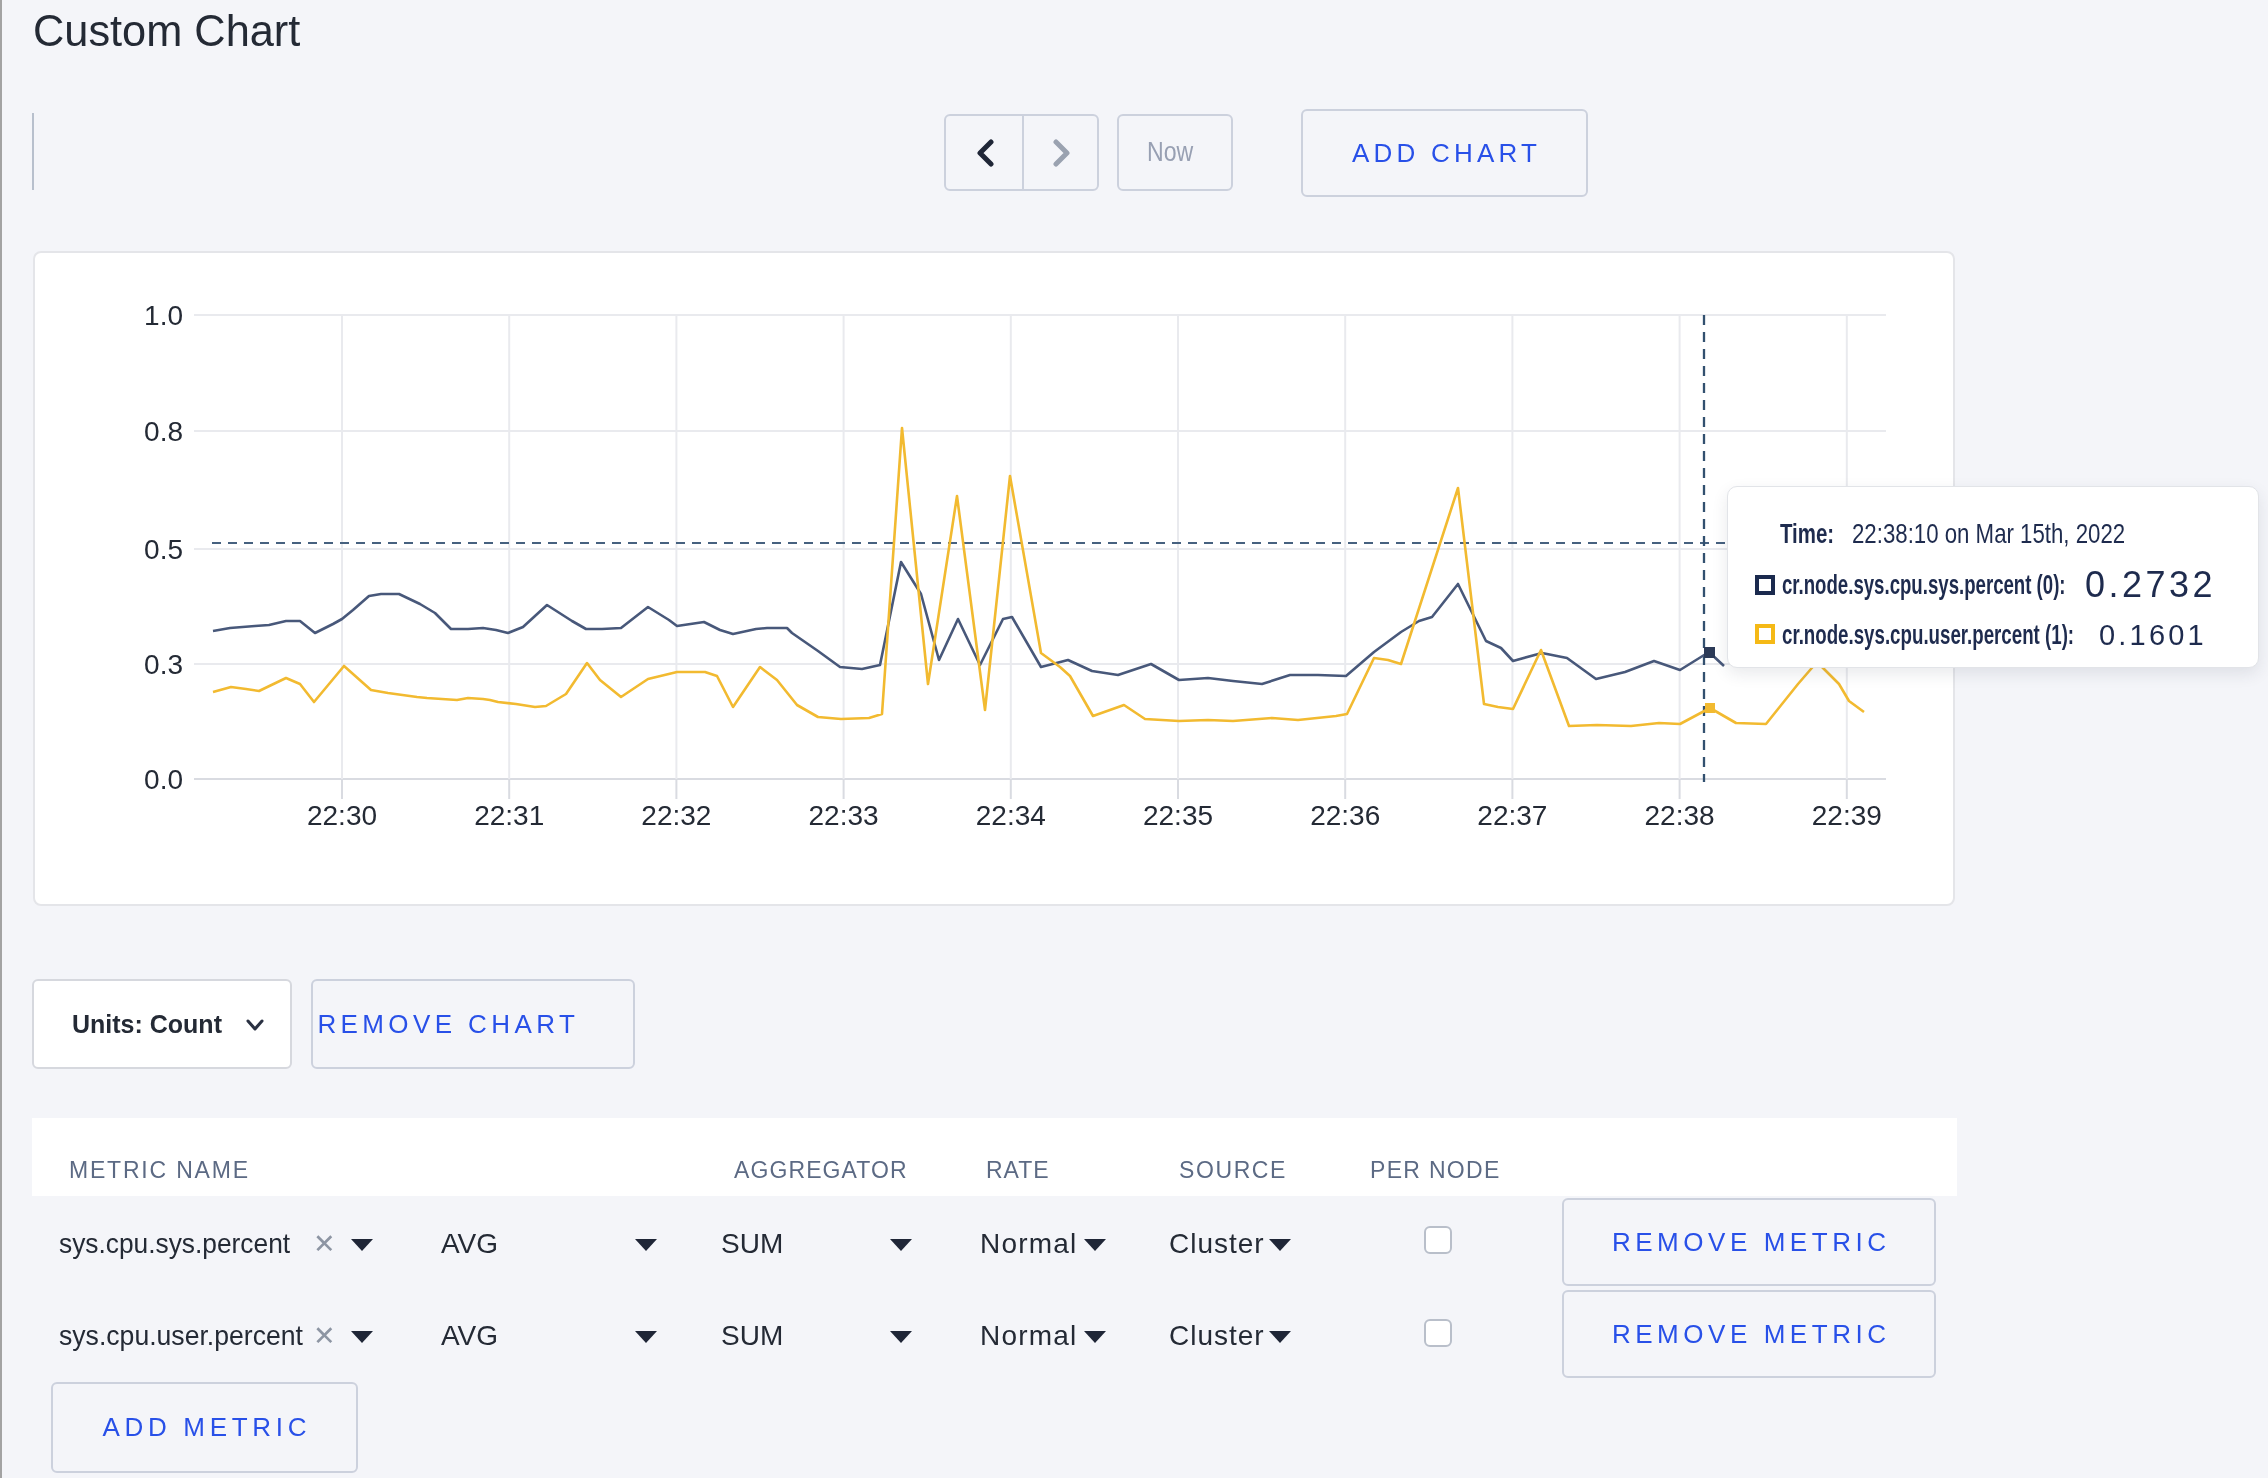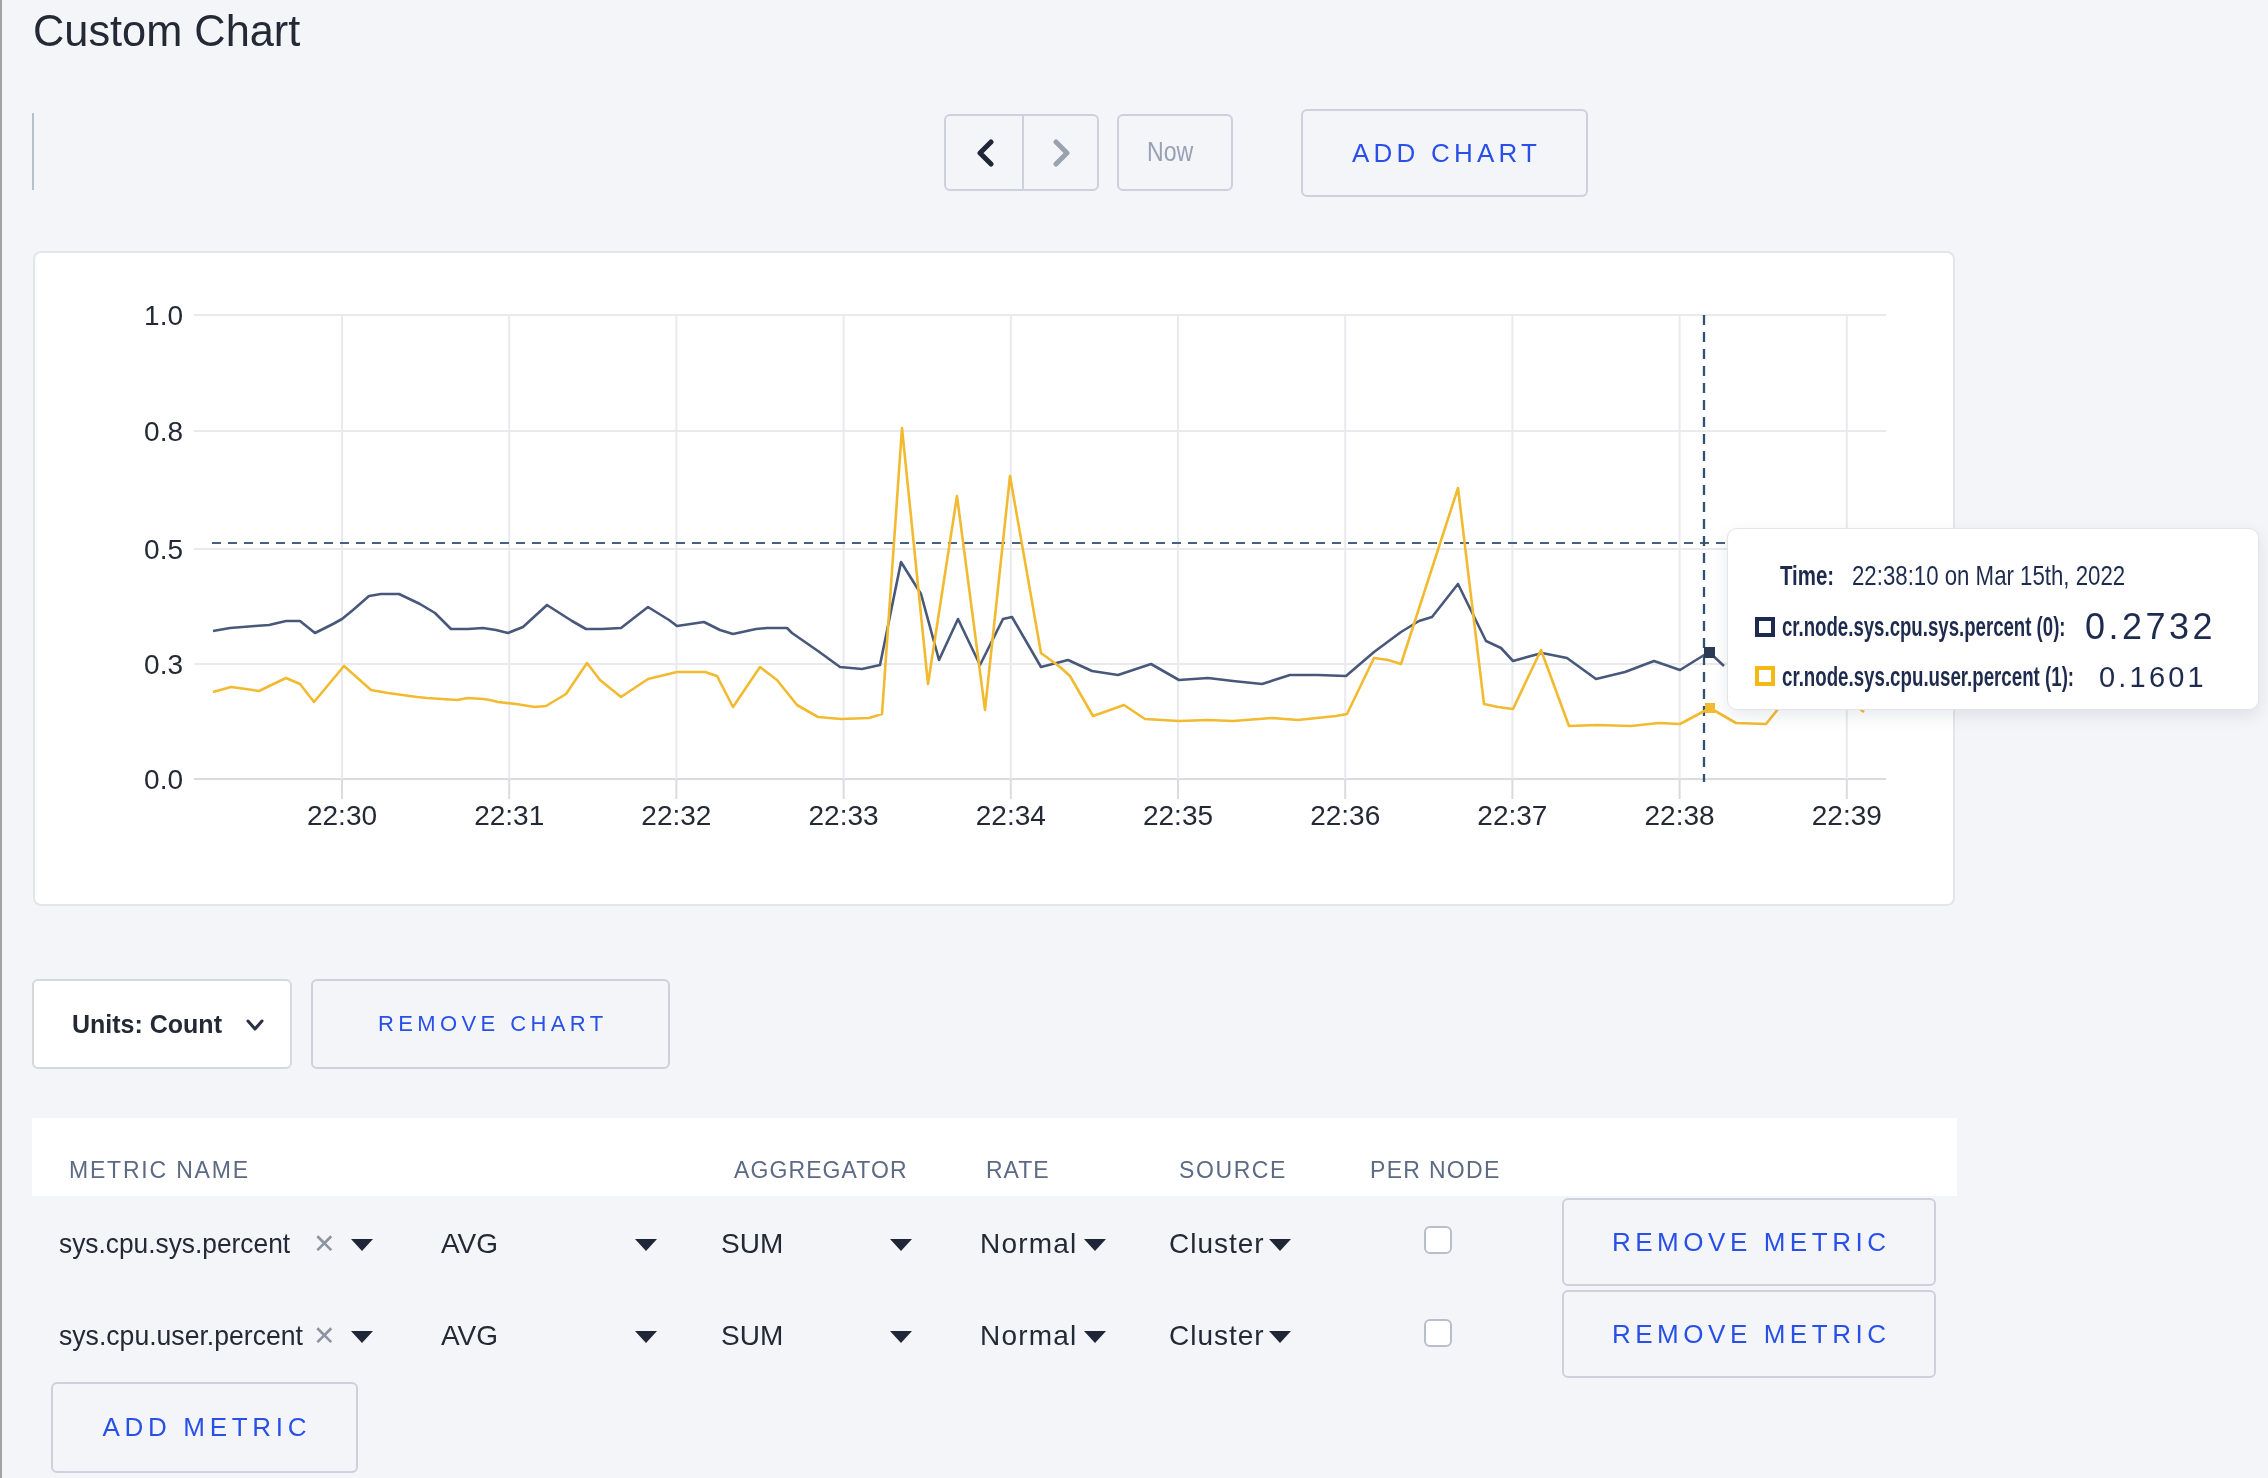--- a/index.html
+++ b/index.html
@@ -10,26 +10,26 @@
 .vdiv { position:absolute; left:30px; top:113px; width:2px; height:77px; background:#b8c0cd; }
 .timebox { position:absolute; left:77px; top:115px; width:840px; height:74px; background:#fff; border:2px solid #d6d8de; border-radius:6px; }
 .badge10m { position:absolute; left:19px; top:10px; width:61px; height:52px; background:#dfe2ea; border-radius:9px; color:#394455; font-size:25px; font-weight:700; text-align:center; line-height:52px; }
 .pasttxt { position:absolute; left:106px; top:0; height:70px; line-height:70px; font-size:28px; color:#242a35; font-weight:400; }
 .chev-down { position:absolute; left:796px; top:30px; width:22px; height:18px; }
 .navgroup { position:absolute; left:942px; top:114px; width:155px; height:77px; background:transparent; border:2px solid #ccd1dd; border-radius:6px; }
 .navgroup .sep { position:absolute; left:50%; top:0; width:2px; height:100%; background:#ccd1dd; }
 .btn-now { position:absolute; left:1115px; top:114px; width:116px; height:77px; background:transparent; border:2px solid #ccd1dd; border-radius:6px; color:#98a0b3; font-size:28px; text-align:center; line-height:72px; }
 .btn-addchart { position:absolute; left:1299px; top:109px; width:287px; height:88px; background:transparent; border:2px solid #ccd1dd; border-radius:6px; color:#2850e8; font-size:26px; font-weight:500; letter-spacing:4.2px; text-align:center; line-height:84px; text-indent:4.2px; }
 .card { position:absolute; left:31px; top:251px; width:1922px; height:655px; background:#fff; border:2px solid #e4e5e9; border-radius:8px; }
-.tooltip { position:absolute; left:1725px; top:528px; width:532px; height:182px; background:#fff; border:1px solid #e2e4e8; border-radius:10px; box-shadow:0 6px 16px rgba(40,50,70,0.10); font-size:28px; color:#1e2b4e; }
+.tooltip { position:absolute; left:1725px; top:486px; width:532px; height:182px; background:#fff; border:1px solid #e2e4e8; border-radius:10px; box-shadow:0 6px 16px rgba(40,50,70,0.10); font-size:28px; color:#1e2b4e; }
 .tt { position:absolute; height:28px; line-height:28px; }
 .ttsq { position:absolute; left:27px; width:20px; height:20px; background:#fff; }
 .units { position:absolute; left:30px; top:979px; width:260px; height:90px; background:#fff; border:2px solid #d6d8de; border-radius:6px; }
 .units .txt { position:absolute; left:38px; top:0; height:86px; line-height:86px; font-size:25px; font-weight:700; color:#242a35; }
-.btn-removechart { position:absolute; left:309px; top:979px; width:359px; height:90px; background:transparent; border:2px solid #ccd1dd; border-radius:6px; color:#2850e8; font-size:22px; font-weight:500; letter-spacing:4.4px; text-align:center; line-height:86px; text-indent:4.4px; }
+.btn-removechart { position:absolute; left:309px; top:979px; width:324px; height:90px; background:transparent; border:2px solid #ccd1dd; border-radius:6px; color:#2850e8; font-size:26px; font-weight:500; letter-spacing:4.4px; text-align:left; line-height:86px; text-indent:4.4px; }
 .thead { position:absolute; left:30px; top:1118px; width:1925px; height:78px; background:#fff; }
 .th { position:absolute; top:13px; height:78px; line-height:78px; font-size:23px; font-weight:500; color:#5c6a84; }
 .cell { position:absolute; font-size:28px; color:#242a35; height:34px; line-height:34px; }
 .tri { display:inline-block; width:0; height:0; border-left:11px solid transparent; border-right:11px solid transparent; border-top:12px solid #1f2637; }
 .xmark { color:#8d95a3; font-size:27px; }
 .checkbox { position:absolute; width:28px; height:28px; border:2px solid #b9bfca; border-radius:6px; background:#fff; }
 .btn-removemetric { position:absolute; left:1560px; width:374px; height:88px; background:transparent; border:2px solid #ccd1dd; border-radius:6px; color:#2850e8; font-size:26px; font-weight:500; letter-spacing:4.55px; text-align:center; text-indent:4.55px; }
 .btn-addmetric { position:absolute; left:49px; top:1382px; width:307px; height:91px; background:transparent; border:2px solid #ccd1dd; border-radius:6px; color:#2850e8; font-size:26px; font-weight:500; letter-spacing:4.7px; text-align:center; line-height:87px; text-indent:4.7px; }
 </style>
 </head>

